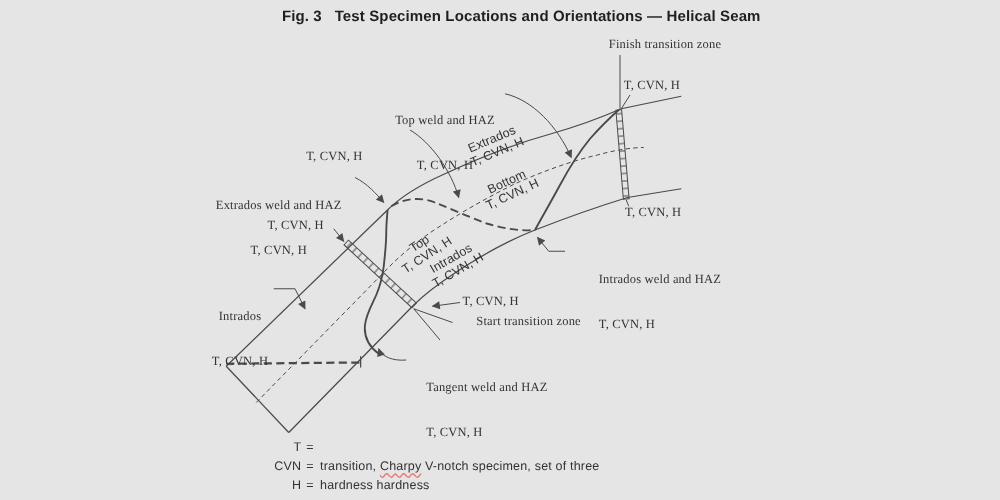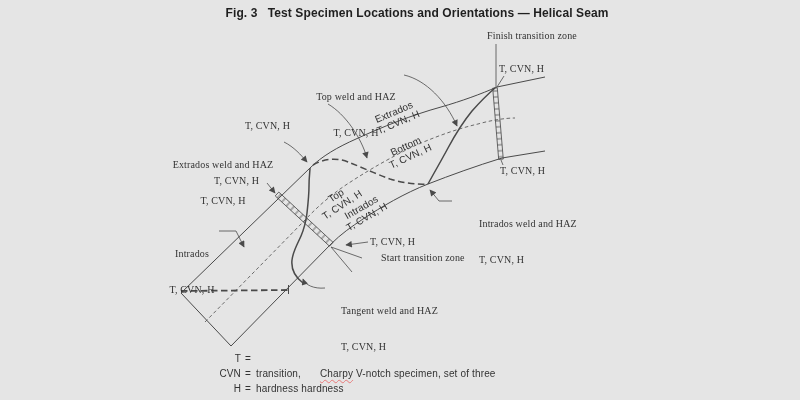--- a/index.html
+++ b/index.html
@@ -12,21 +12,21 @@
   .rot{position:absolute;font-size:10px;line-height:11px;color:#333;text-align:center;white-space:nowrap;
        transform:translate(-50%,-50%) rotate(var(--a));letter-spacing:.1px;}
   .title{position:absolute;left:200px;top:6px;width:434px;text-align:center;
          font-size:12px;font-weight:bold;color:#1f1f1f;white-space:pre;letter-spacing:.1px;}
   .legend{position:absolute;left:210px;top:351px;}
   .legrow{display:flex;font-size:10px;line-height:15px;letter-spacing:.15px;}
   .legkey{width:31px;text-align:right;flex:none;}
   .legeq{width:8px;text-align:center;flex:none;margin-left:3px;}
   .legtxt{margin-left:4px;white-space:pre;}
   .sq{text-decoration-line:underline;text-decoration-style:wavy;text-decoration-color:#e87a7a;
-      text-decoration-thickness:1px;text-underline-offset:2px;margin-left:16px;}
+      text-decoration-thickness:1px;text-underline-offset:2px;}
 </style>
 </head>
 <body>
 
 <div class="canvas">
 
   <svg width="800" height="400" viewBox="0 0 800 400">
     <defs>
       <marker id="arw" viewBox="0 0 10 10" refX="9" refY="5" markerWidth="8" markerHeight="6.5" markerUnits="userSpaceOnUse" orient="auto">
         <path d="M0,0 L10,5 L0,10 Z" fill="#4a4a4a"></path>

